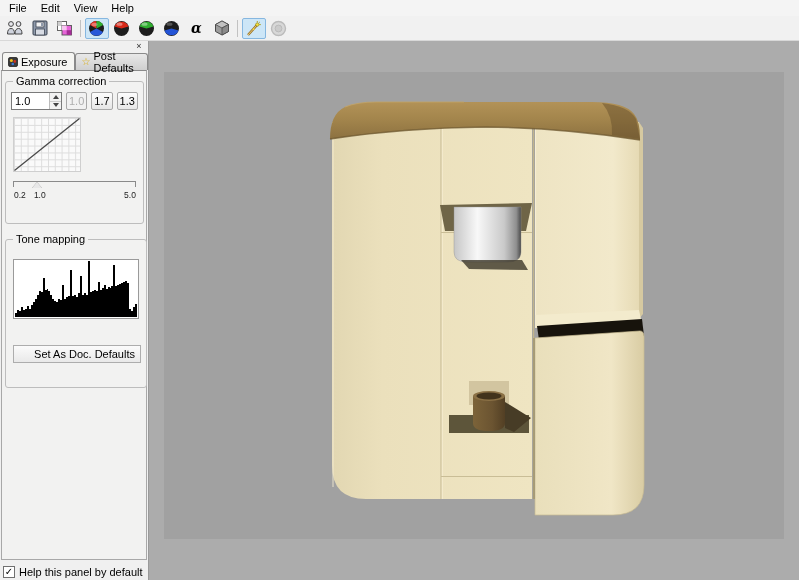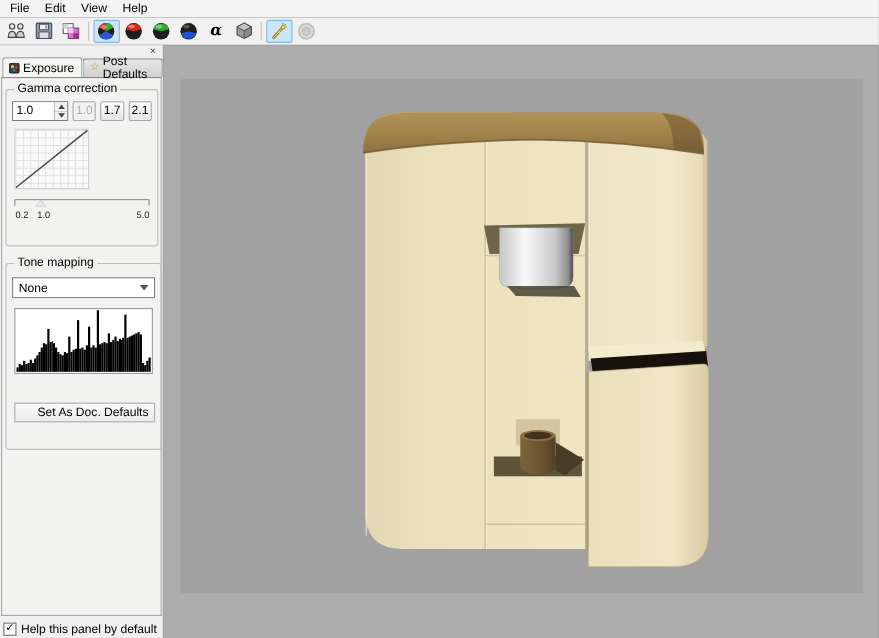--- a/index.html
+++ b/index.html
@@ -208,21 +208,21 @@
                 <div class="spin">
                     <div class="arrow-up"></div>
                   </div>
                 <div class="spin">
                     <div class="arrow-dn"></div>
                   </div>
               </div>
             </div>
             <button class="preset-btn disabled">1.0</button>
             <button class="preset-btn">1.7</button>
-            <button class="preset-btn">2.1</button>
+            <button class="preset-btn">1.3</button>
           </div>
 
           <div class="curve-box">
             <svg width="66" height="53" viewBox="0 0 66 53">
               <line x1="0.5" y1="52.5" x2="65.5" y2="0.5" stroke="#4a4a4a" stroke-width="1.3"></line>
             </svg>
           </div>
 
           <div class="slider-zone">
             <div class="slider-track">
@@ -231,24 +231,20 @@
             <div class="slider-labels">
               <span style="left:1px">0.2</span>
               <span style="left:17%">1.0</span>
               <span style="right:0">5.0</span>
             </div>
           </div>
         </fieldset>
 
         <fieldset>
           <legend>Tone mapping</legend>
-          <div class="select-box">
-            <span>None</span>
-            <span class="chev-dn"></span>
-          </div>
           <div class="hist-box" id="histogram">
               <div class="bar" style="height: 8%;"></div>
               <div class="bar" style="height: 13%;"></div>
               <div class="bar" style="height: 10%;"></div>
               <div class="bar" style="height: 17%;"></div>
               <div class="bar" style="height: 12%;"></div>
               <div class="bar" style="height: 15%;"></div>
               <div class="bar" style="height: 19%;"></div>
               <div class="bar" style="height: 14%;"></div>
               <div class="bar" style="height: 22%;"></div>

